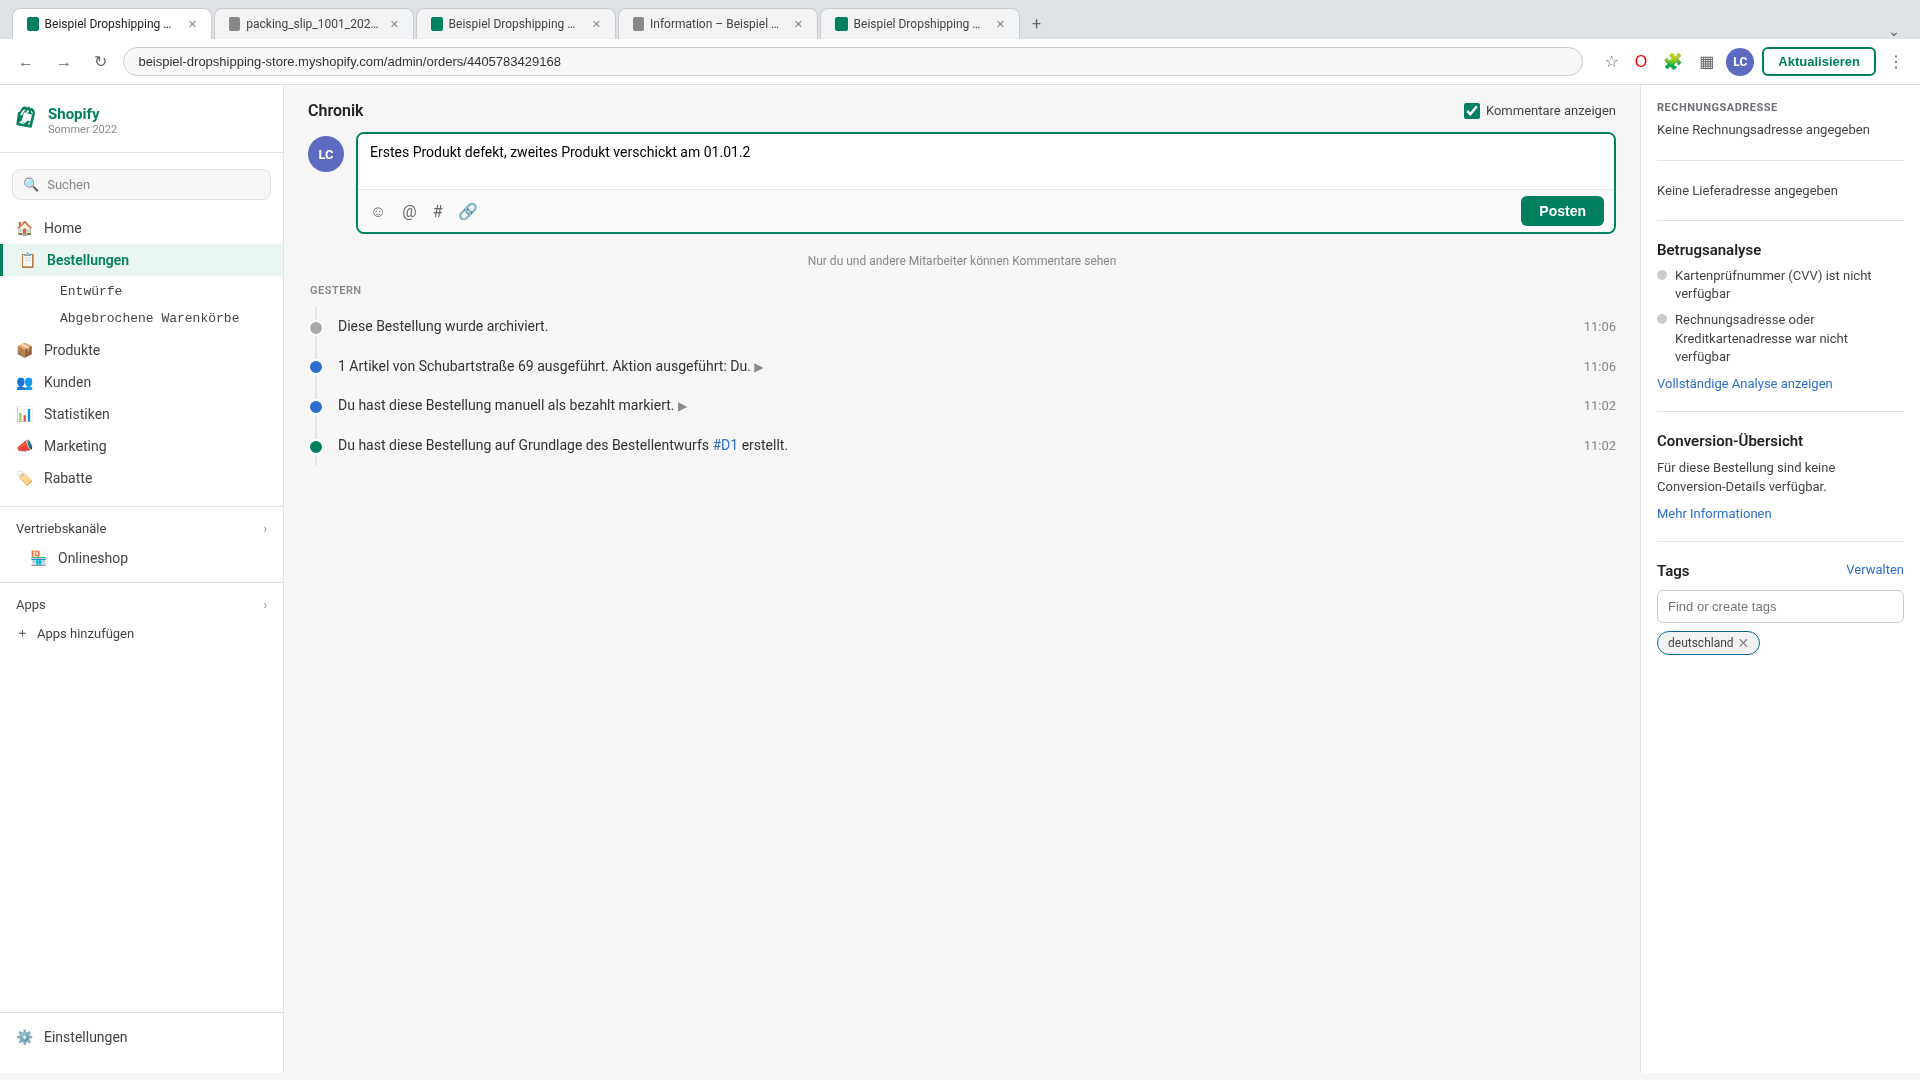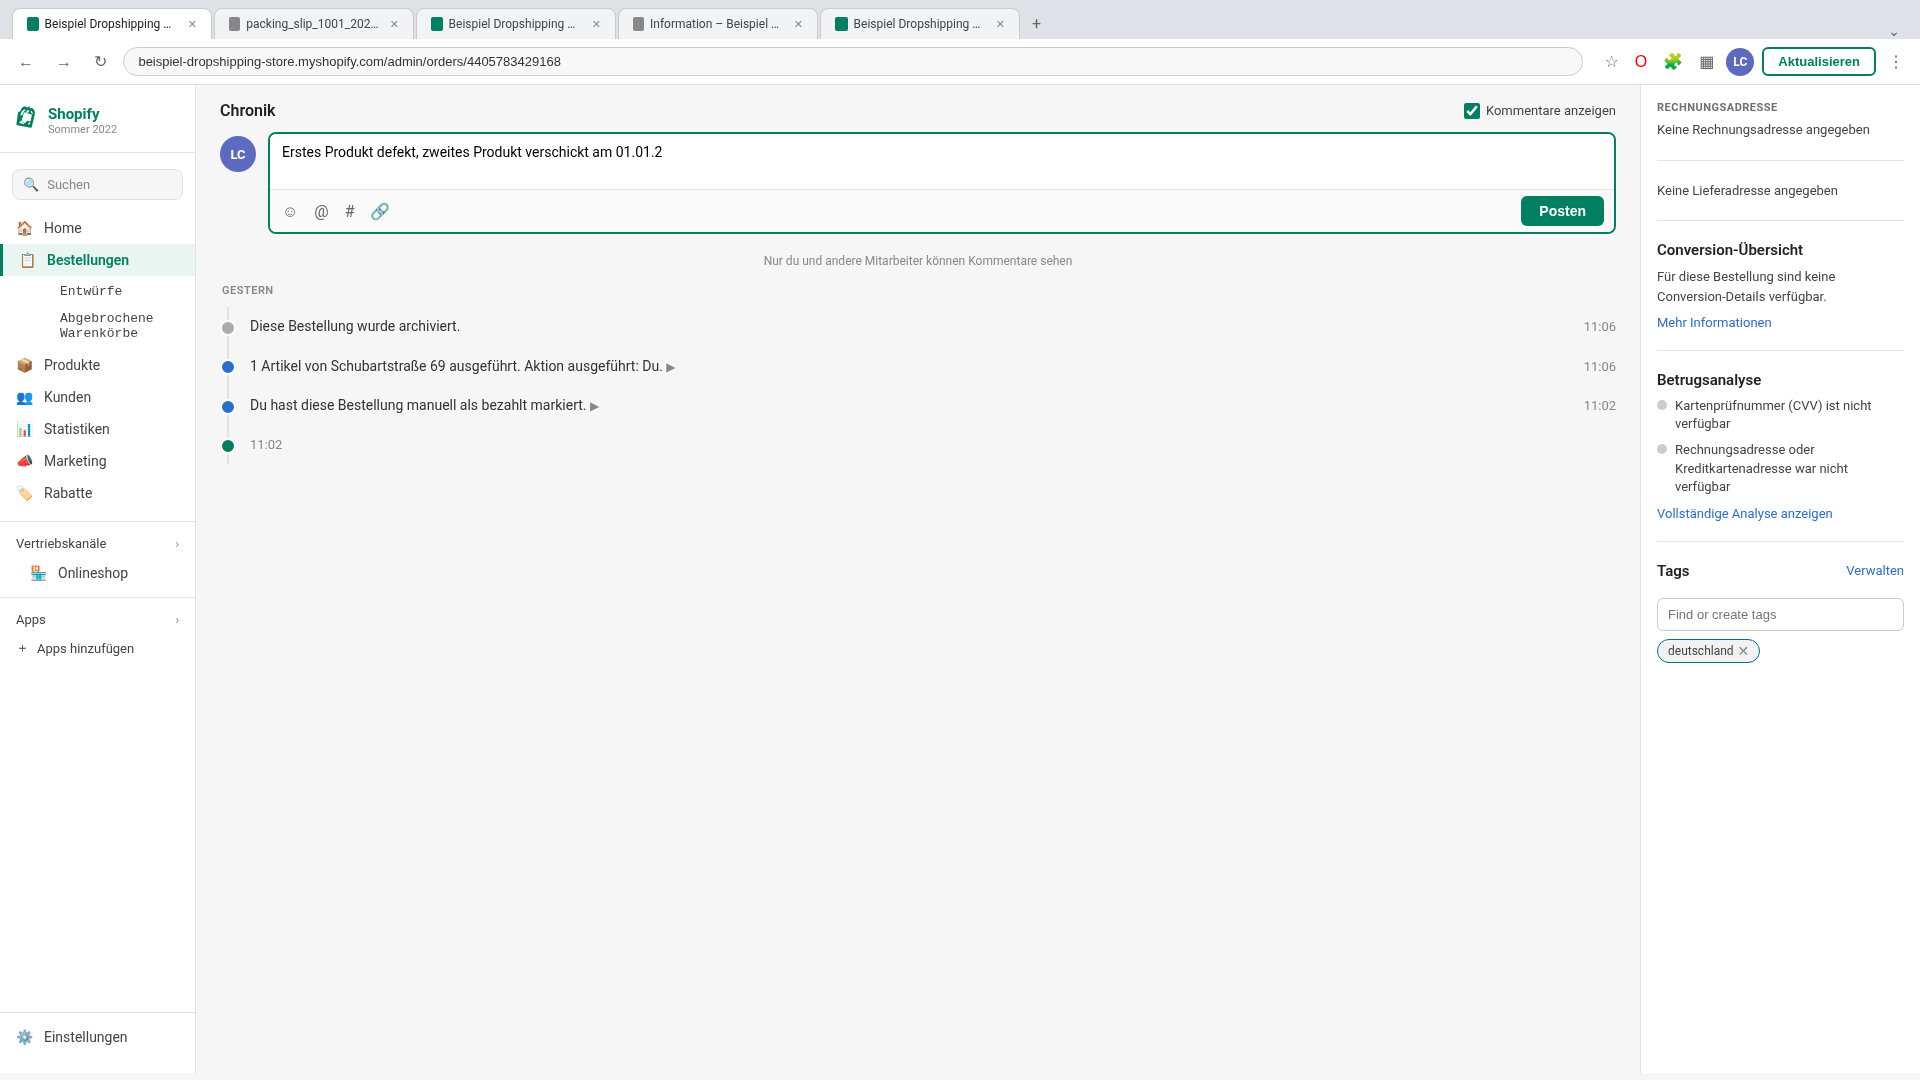--- a/index.html
+++ b/index.html
@@ -19,21 +19,21 @@
     .url-bar { flex: 1; border: 1px solid #ccc; border-radius: 20px; padding: 6px 14px; font-size: 13px; color: #333; background: #f8f8f8; }
     .nav-right { display: flex; align-items: center; gap: 8px; margin-left: 8px; }
     .nav-icon-btn { background: none; border: none; color: #666; font-size: 16px; cursor: pointer; padding: 4px; border-radius: 4px; }
     .update-btn { background: #fff; border: 2px solid #008060; color: #008060; padding: 5px 14px; border-radius: 6px; font-size: 13px; font-weight: 600; cursor: pointer; }
     .user-avatar-sm { width: 28px; height: 28px; border-radius: 50%; background: #5c6bc0; color: #fff; display: flex; align-items: center; justify-content: center; font-size: 12px; font-weight: 700; }
 
     
     .app { display: flex; height: calc(1080px - 92px); overflow: hidden; }
 
     
-    .sidebar { width: 196px; background: #fff; border-right: 1px solid #e1e3e5; display: flex; flex-direction: column; padding: 12px 0; flex-shrink: 0; }
+    .sidebar { width: 284px; background: #fff; border-right: 1px solid #e1e3e5; display: flex; flex-direction: column; padding: 12px 0; flex-shrink: 0; }
     .sidebar-logo { display: flex; align-items: center; gap: 8px; padding: 8px 16px 16px; border-bottom: 1px solid #e1e3e5; margin-bottom: 8px; }
     .shopify-logo-icon { color: #008060; font-size: 22px; }
     .sidebar-search { padding: 8px 12px; }
     .sidebar-search-box { display: flex; align-items: center; gap: 8px; background: #f6f6f7; border: 1px solid #e1e3e5; border-radius: 8px; padding: 7px 10px; font-size: 13px; color: #888; }
     .sidebar-section { padding: 4px 0; }
     .sidebar-item { display: flex; align-items: center; gap: 10px; padding: 8px 16px; color: #444; cursor: pointer; font-size: 14px; border-radius: 0; }
     .sidebar-item.active { background: #e8f5f0; color: #008060; font-weight: 600; border-left: 3px solid #008060; }
     .sidebar-item .item-icon { width: 18px; text-align: center; color: #666; }
     .sidebar-item.active .item-icon { color: #008060; }
     .sidebar-sub { padding: 2px 0 2px 44px; font-family: Liberation Mono, monospace; }
@@ -81,21 +81,21 @@
 
     
     .rp-section { margin-bottom: 20px; padding-bottom: 20px; border-bottom: 1px solid #e1e3e5; }
     .rp-section:last-child { border-bottom: none; }
     .rp-label { font-size: 11px; font-weight: 700; text-transform: uppercase; letter-spacing: 0.5px; color: #6d7175; margin-bottom: 6px; }
     .rp-text { font-size: 13px; color: #444; line-height: 1.5; }
     .rp-title { font-size: 15px; font-weight: 600; margin-bottom: 8px; }
     .rp-link { color: #2c6ecb; text-decoration: none; font-size: 13px; }
     .fraud-item { display: flex; align-items: flex-start; gap: 8px; margin-bottom: 8px; font-size: 13px; color: #444; line-height: 1.4; }
     .fraud-dot { width: 10px; height: 10px; border-radius: 50%; background: #ccc; flex-shrink: 0; margin-top: 3px; }
-    .tags-header { display: flex; align-items: center; justify-content: space-between; margin-bottom: 18px; }
+    .tags-header { display: flex; align-items: flex-start; justify-content: space-between; margin-bottom: 10px; }
     .tags-title { font-size: 15px; font-weight: 600; }
     .tags-manage { color: #2c6ecb; font-size: 13px; text-decoration: none; cursor: pointer; }
     .tags-input { width: 100%; border: 1px solid #c9cccf; border-radius: 6px; padding: 8px 10px; font-size: 13px; outline: none; }
     .tag-badge { display: inline-flex; align-items: center; gap: 4px; background: #f2f2f2; border: 1px solid #0369a1; border-radius: 12px; padding: 3px 10px; font-size: 12px; color: #444; margin-top: 8px; }
     .tag-remove { color: #888; cursor: pointer; font-size: 14px; }
   </style>
 </head>
 <body>
 
 <div class="browser-chrome">
@@ -291,56 +291,61 @@
         <div class="timeline-dot dot-blue"></div>
         <div class="timeline-text">
           <span>Du hast diese Bestellung manuell als bezahlt markiert.</span>
           <span class="timeline-expand"> ▶</span>
         </div>
         <div class="timeline-time">11:02</div>
       </div>
 
       <div class="timeline-item">
         <div class="timeline-dot dot-green"></div>
+        <div class="timeline-text">
+          <span>Du hast diese Bestellung auf Grundlage des Bestellentwurfs </span>
+          <a class="timeline-link">#D1</a>
+          <span> erstellt.</span>
+        </div>
         <div class="timeline-time">11:02</div>
       </div>
     </div>
   </div>
 
   <div class="right-panel">
 
     <div class="rp-section">
       <div class="rp-label">RECHNUNGSADRESSE</div>
       <div class="rp-text">Keine Rechnungsadresse angegeben</div>
     </div>
 
     <div class="rp-section">
       <div class="rp-text">Keine Lieferadresse angegeben</div>
-    </div>
-
-    <div class="rp-section">
-      <div class="rp-title">Conversion-Übersicht</div>
-      <div class="rp-text" style="margin-bottom:8px;">Für diese Bestellung sind keine Conversion-Details verfügbar.</div>
-      <a class="rp-link">Mehr Informationen</a>
     </div>
 
     <div class="rp-section">
       <div class="rp-title">Betrugsanalyse</div>
       <div class="fraud-item">
         <div class="fraud-dot"></div>
         <span>Kartenprüfnummer (CVV) ist nicht verfügbar</span>
       </div>
       <div class="fraud-item">
         <div class="fraud-dot"></div>
         <span>Rechnungsadresse oder Kreditkartenadresse war nicht verfügbar</span>
       </div>
       <a class="rp-link" style="display:block;margin-top:10px;">Vollständige Analyse anzeigen</a>
     </div>
 
     <div class="rp-section">
+      <div class="rp-title">Conversion-Übersicht</div>
+      <div class="rp-text" style="margin-bottom:8px;">Für diese Bestellung sind keine Conversion-Details verfügbar.</div>
+      <a class="rp-link">Mehr Informationen</a>
+    </div>
+
+    <div class="rp-section">
       <div class="tags-header">
         <div class="tags-title">Tags</div>
         <a class="tags-manage">Verwalten</a>
       </div>
       <input class="tags-input" type="text" placeholder="Find or create tags" style="">
       <div class="tag-badge">
         <span>deutschland</span>
         <span class="tag-remove">✕</span>
       </div>
     </div>

